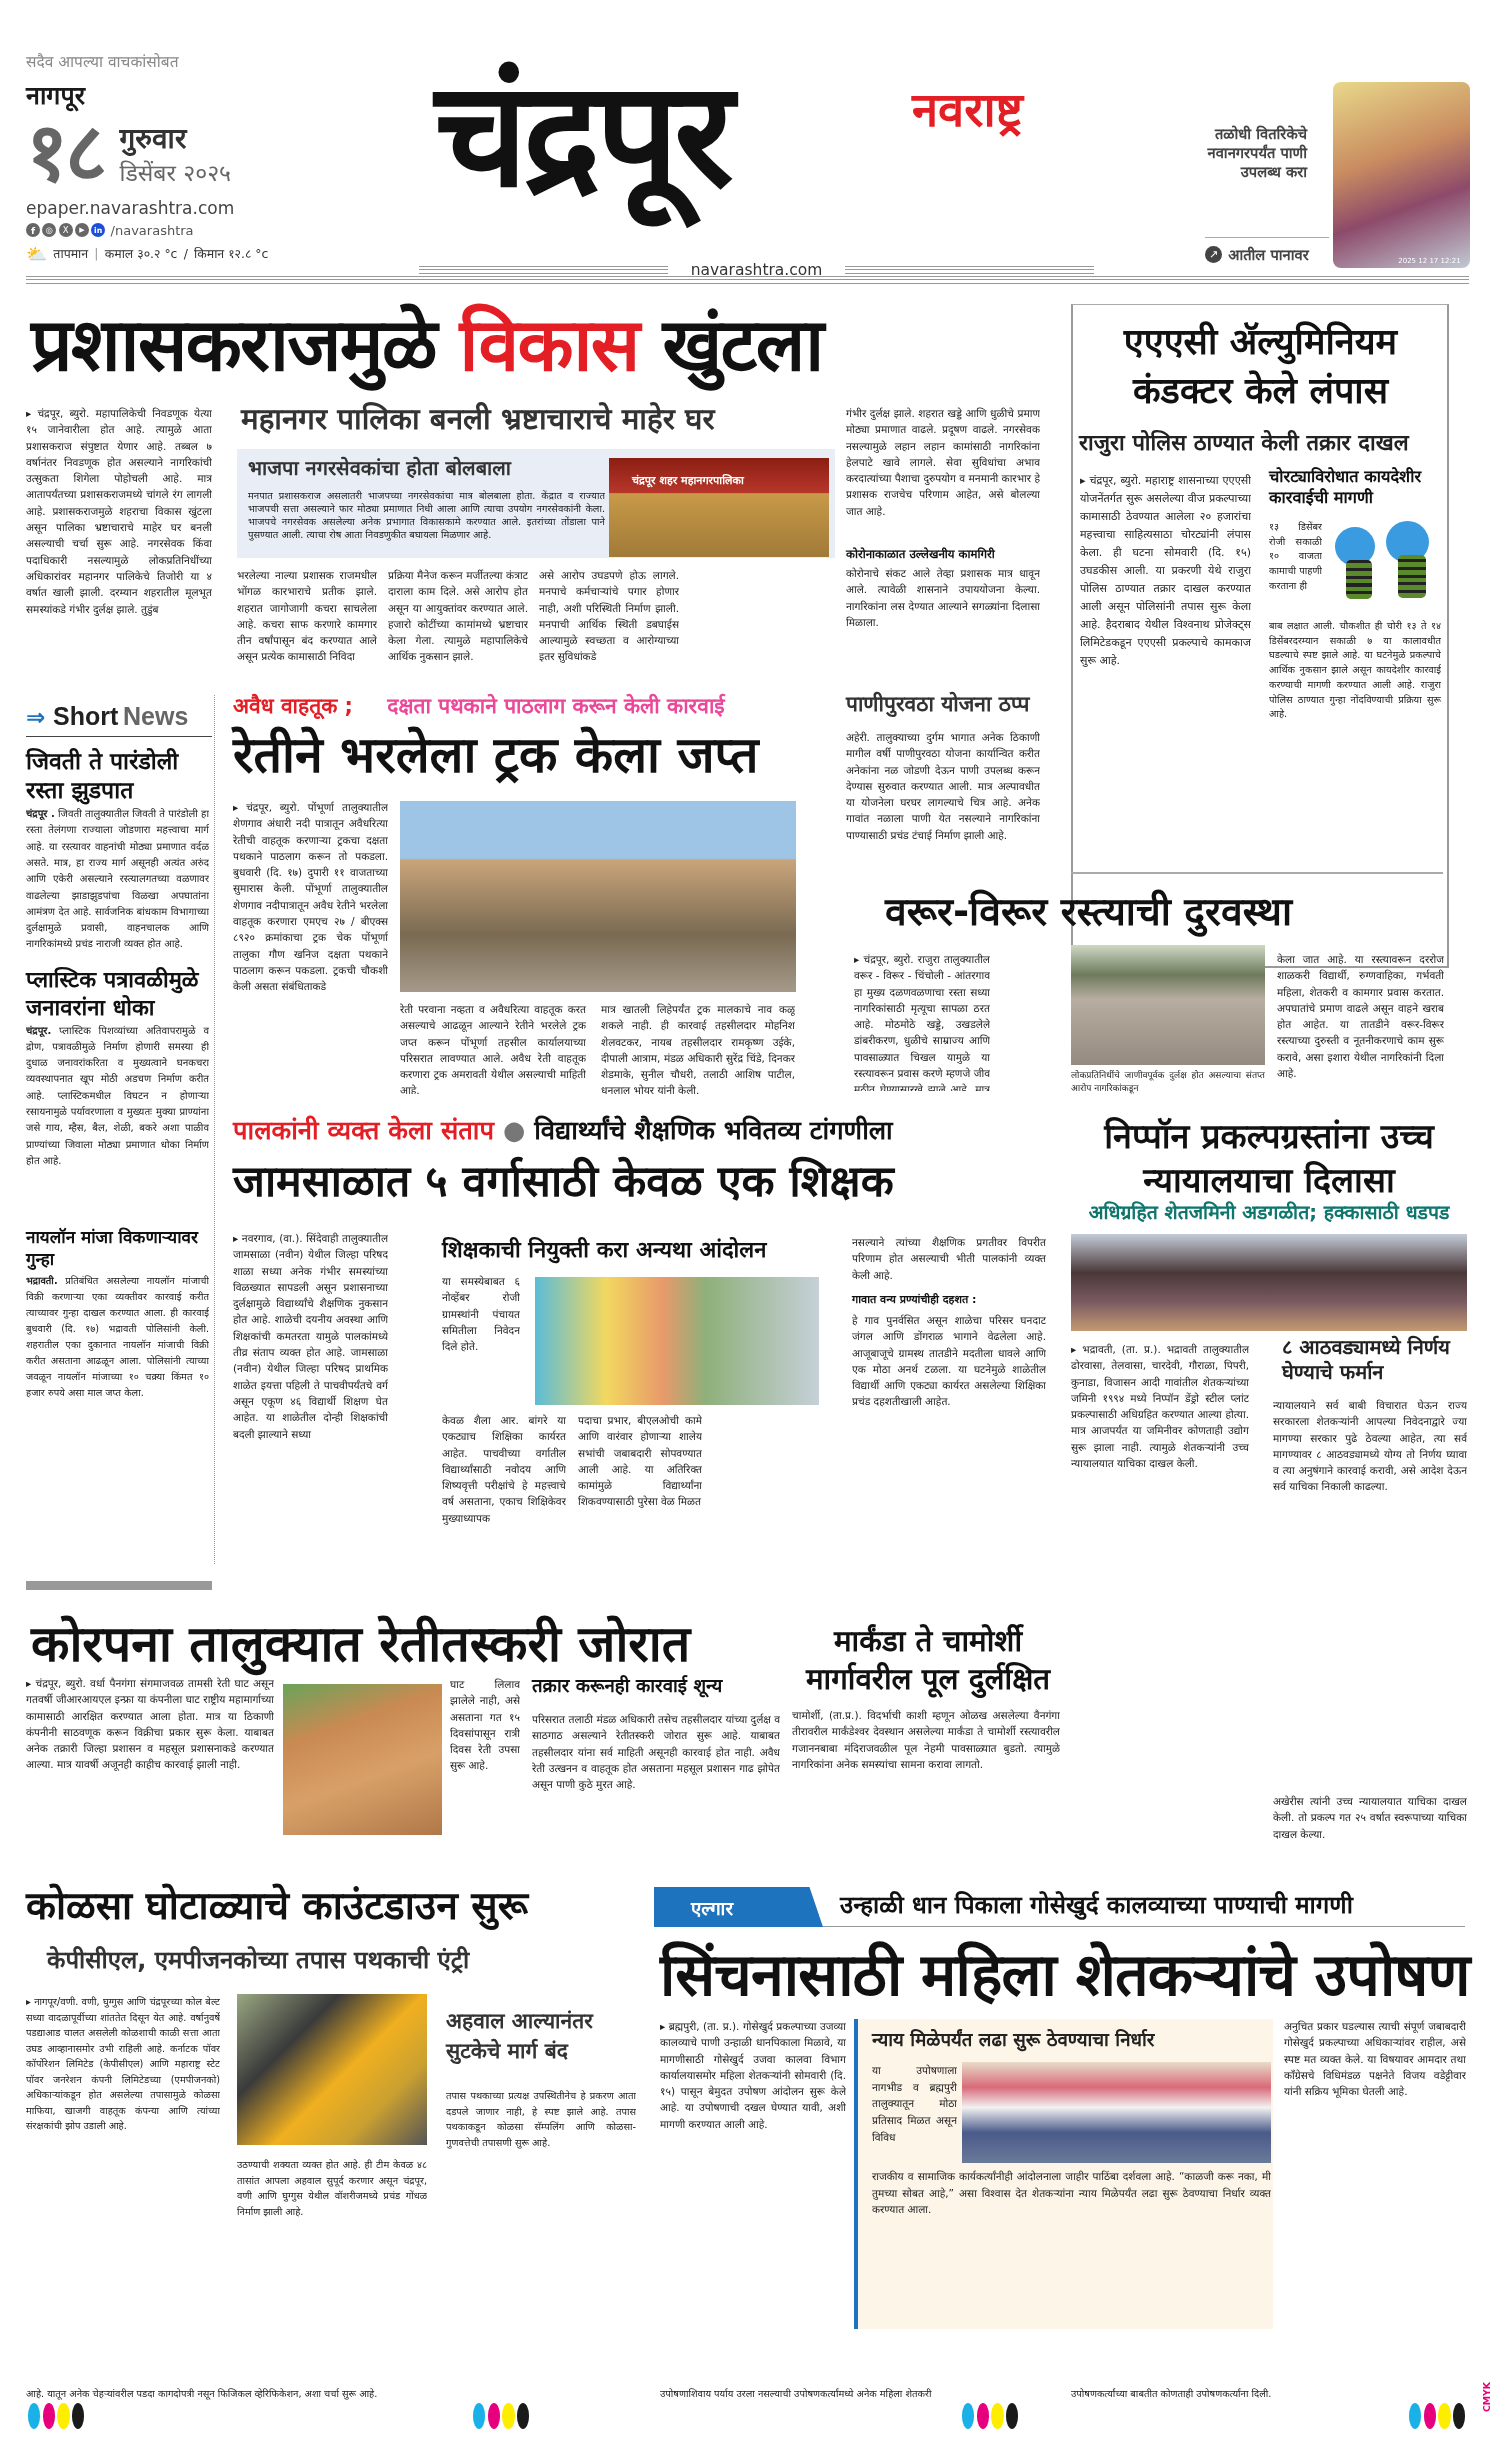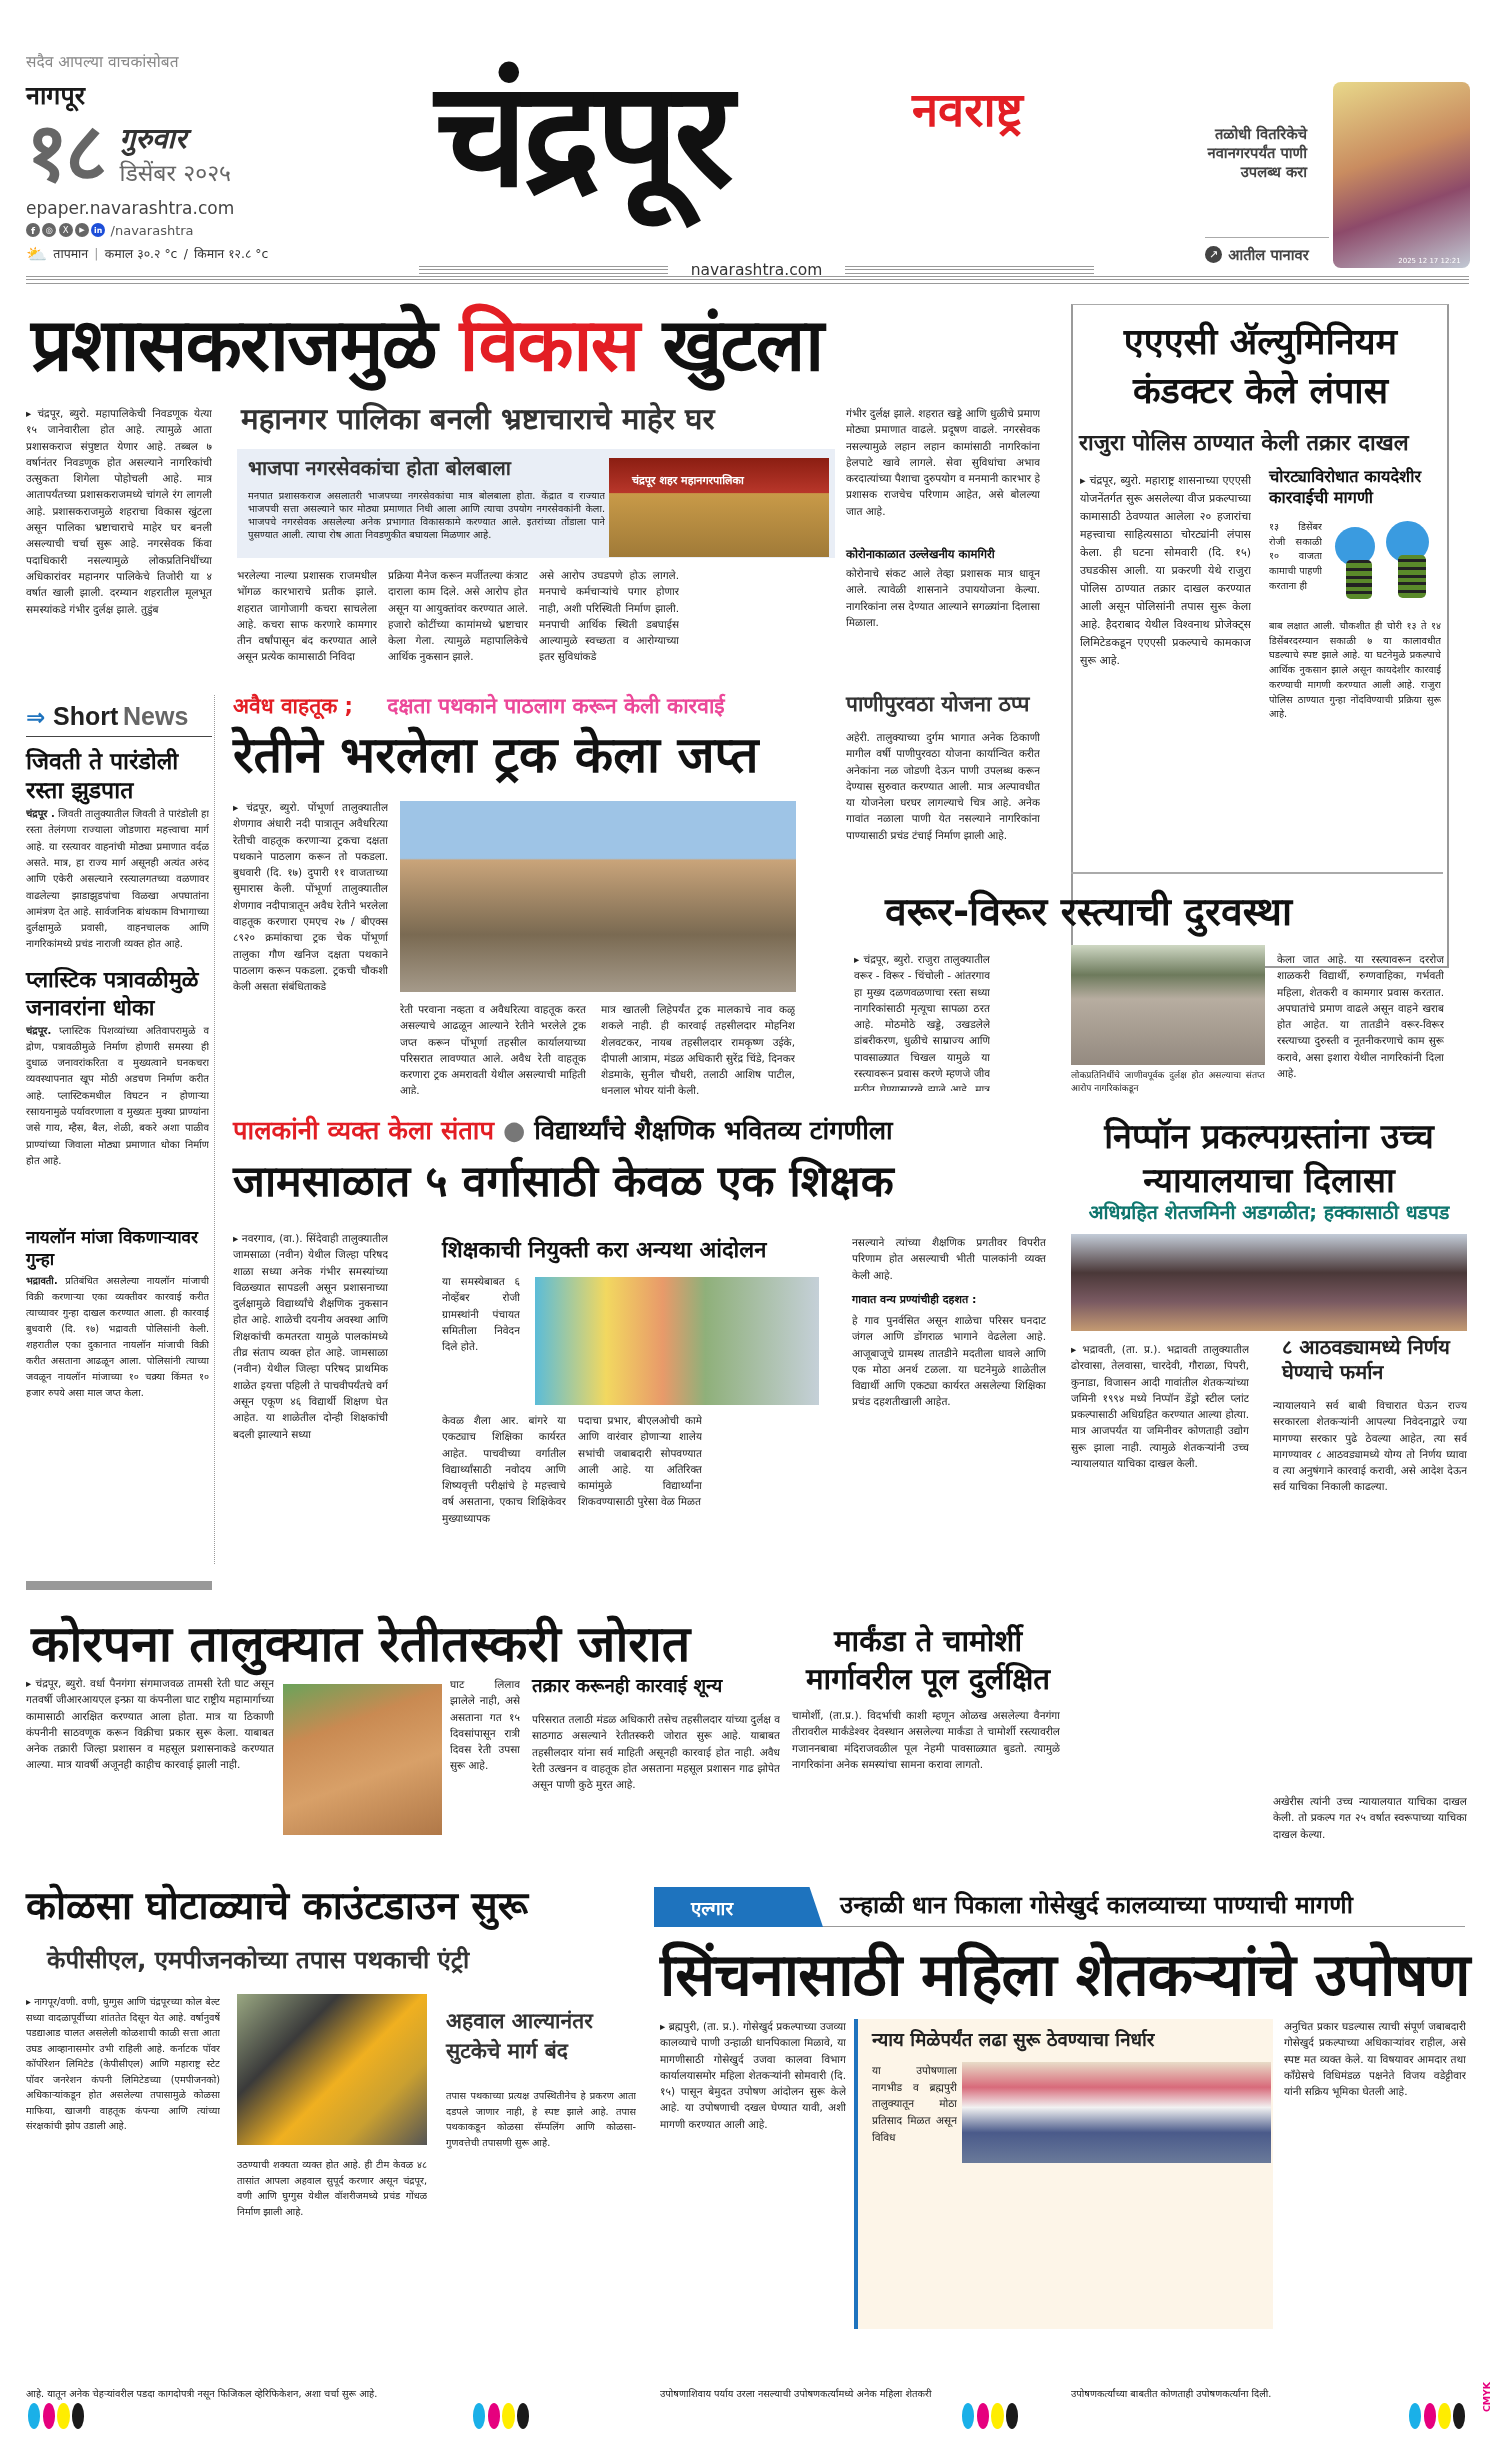--- a/index.html
+++ b/index.html
@@ -19,21 +19,21 @@
 </style>
 </head>
 <body>
 
 <div class="abs" style="left:26px;top:50px;width:404px;">
   <div style="font-size:15.5px;color:#888;">सदैव आपल्या वाचकांसोबत</div>
   <div style="font-size:25px;font-weight:bold;margin-top:4.7px;">नागपूर</div>
   <div style="display:flex;align-items:center;margin-top:1.6px;">
     <span style="font-size:81px;font-weight:bold;color:#666;line-height:1;letter-spacing:-3.1px;">१८</span>
     <div style="margin-left:15.5px;">
-      <div style="font-size:28px;font-weight:bold;color:#333;font-style:italic;">गुरुवार</div>
+      <div style="font-size:28px;font-weight:bold;color:#333;">गुरुवार</div>
       <div style="font-size:23px;color:#666;">डिसेंबर २०२५</div>
     </div>
   </div>
   <div style="font-size:17px;color:#444;margin-top:4.7px;">epaper.navarashtra.com</div>
   <div style="display:flex;align-items:center;gap:2.3px;margin-top:4.7px;">
     <span style="width:14px;height:14px;border-radius:50%;background:#666;color:#fff;font-size:9.3px;font-weight:bold;display:flex;align-items:center;justify-content:center;">f</span>
     <span style="width:14px;height:14px;border-radius:50%;background:#666;color:#fff;font-size:8.5px;display:flex;align-items:center;justify-content:center;">◎</span>
     <span style="width:14px;height:14px;border-radius:50%;background:#666;color:#fff;font-size:8.5px;display:flex;align-items:center;justify-content:center;">X</span>
     <span style="width:14px;height:14px;border-radius:50%;background:#666;color:#fff;font-size:7px;display:flex;align-items:center;justify-content:center;">▶</span>
     <span style="width:14px;height:14px;border-radius:50%;background:#1d4ed8;color:#fff;font-size:7.8px;font-weight:bold;display:flex;align-items:center;justify-content:center;">in</span>
@@ -194,20 +194,21 @@
     <span>एल्गार</span>
   </div>
   <div class="hl" style="position:absolute;left:186px;top:6.2px;font-size:24px;">उन्हाळी धान पिकाला गोसेखुर्द कालव्याच्या पाण्याची मागणी</div>
 </div>
 <div class="abs hl" style="left:660px;top:1944px;font-size:59px;letter-spacing:-0.8px;">सिंचनासाठी महिला शेतकऱ्यांचे उपोषण</div>
 <div class="abs body-text" style="left:660px;top:2018px;width:186px;height:365px;">▸ <span>ब्रह्मपुरी, (ता. प्र.). गोसेखुर्द प्रकल्पाच्या उजव्या कालव्याचे पाणी उन्हाळी धानपिकाला मिळावे, या मागणीसाठी गोसेखुर्द उजवा कालवा विभाग कार्यालयासमोर महिला शेतकऱ्यांनी सोमवारी (दि. १५) पासून बेमुदत उपोषण आंदोलन सुरू केले आहे. या उपोषणाची दखल घेण्यात यावी, अशी मागणी करण्यात आली आहे.</span></div>
 <div class="abs" style="left:854px;top:2019px;width:419px;height:310px;background:#fdf5e8;border-left:4.7px solid #1e73be;">
   <div class="hl" style="position:absolute;left:14px;top:11px;font-size:18.6px;color:#222;">न्याय मिळेपर्यंत लढा सुरू ठेवण्याचा निर्धार</div>
   <div class="body-text" style="position:absolute;left:14px;top:43px;width:85px;height:101px;font-size:10.5px;line-height:16.7px;">या उपोषणाला नागभीड व ब्रह्मपुरी तालुक्यातून मोठा प्रतिसाद मिळत असून विविध</div>
   <div class="photo" style="position:absolute;left:104px;top:43px;width:309px;height:101px;background:linear-gradient(180deg,#e8dcc8 0%,#d86a7a 25%,#f2f2f2 45%,#4a5a8a 70%,#6a7a9a 100%);"></div>
+  <div class="body-text" style="position:absolute;left:14px;top:149px;width:399px;height:155px;font-size:10.5px;line-height:16.7px;">राजकीय व सामाजिक कार्यकर्त्यांनीही आंदोलनाला जाहीर पाठिंबा दर्शवला आहे. “काळजी करू नका, मी तुमच्या सोबत आहे,” असा विश्वास देत शेतकऱ्यांना न्याय मिळेपर्यंत लढा सुरू ठेवण्याचा निर्धार व्यक्त करण्यात आला.</div>
 </div>
 <div class="abs body-text" style="left:1284px;top:2018px;width:182px;height:365px;">अनुचित प्रकार घडल्यास त्याची संपूर्ण जबाबदारी गोसेखुर्द प्रकल्पाच्या अधिकाऱ्यांवर राहील, असे स्पष्ट मत व्यक्त केले. या विषयावर आमदार तथा काँग्रेसचे विधिमंडळ पक्षनेते विजय वडेट्टीवार यांनी सक्रिय भूमिका घेतली आहे.</div>
 <div class="abs body-text" style="left:660px;top:2386px;width:404px;height:18.6px;font-size:9.7px;">उपोषणाशिवाय पर्याय उरला नसल्याची उपोषणकर्त्यांमध्ये अनेक महिला शेतकरी</div>
 <div class="abs body-text" style="left:1071px;top:2386px;width:326px;height:18.6px;font-size:9.7px;">उपोषणकर्त्यांच्या बाबतीत कोणताही उपोषणकर्त्यांना दिली.</div>
 
 <div class="abs cmyk" style="left:28px;top:2403px;">
   <span title="#1ab0e8" style="background: rgb(26, 176, 232);"></span>
   <span style="background: rgb(230, 0, 126);"></span>
   <span style="background: rgb(255, 237, 0);"></span>
   <span style="background: rgb(26, 26, 26);"></span>

